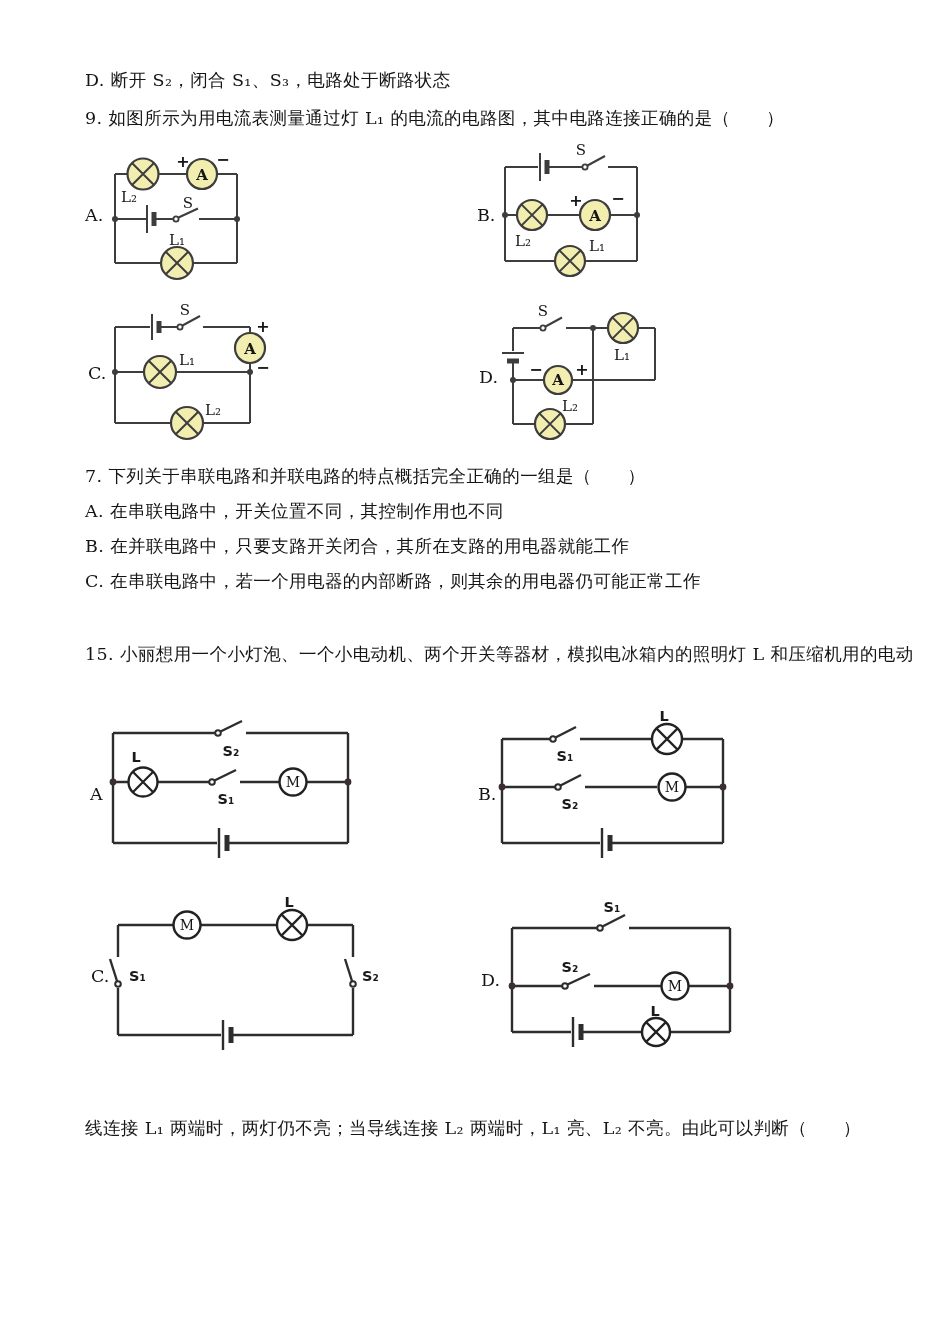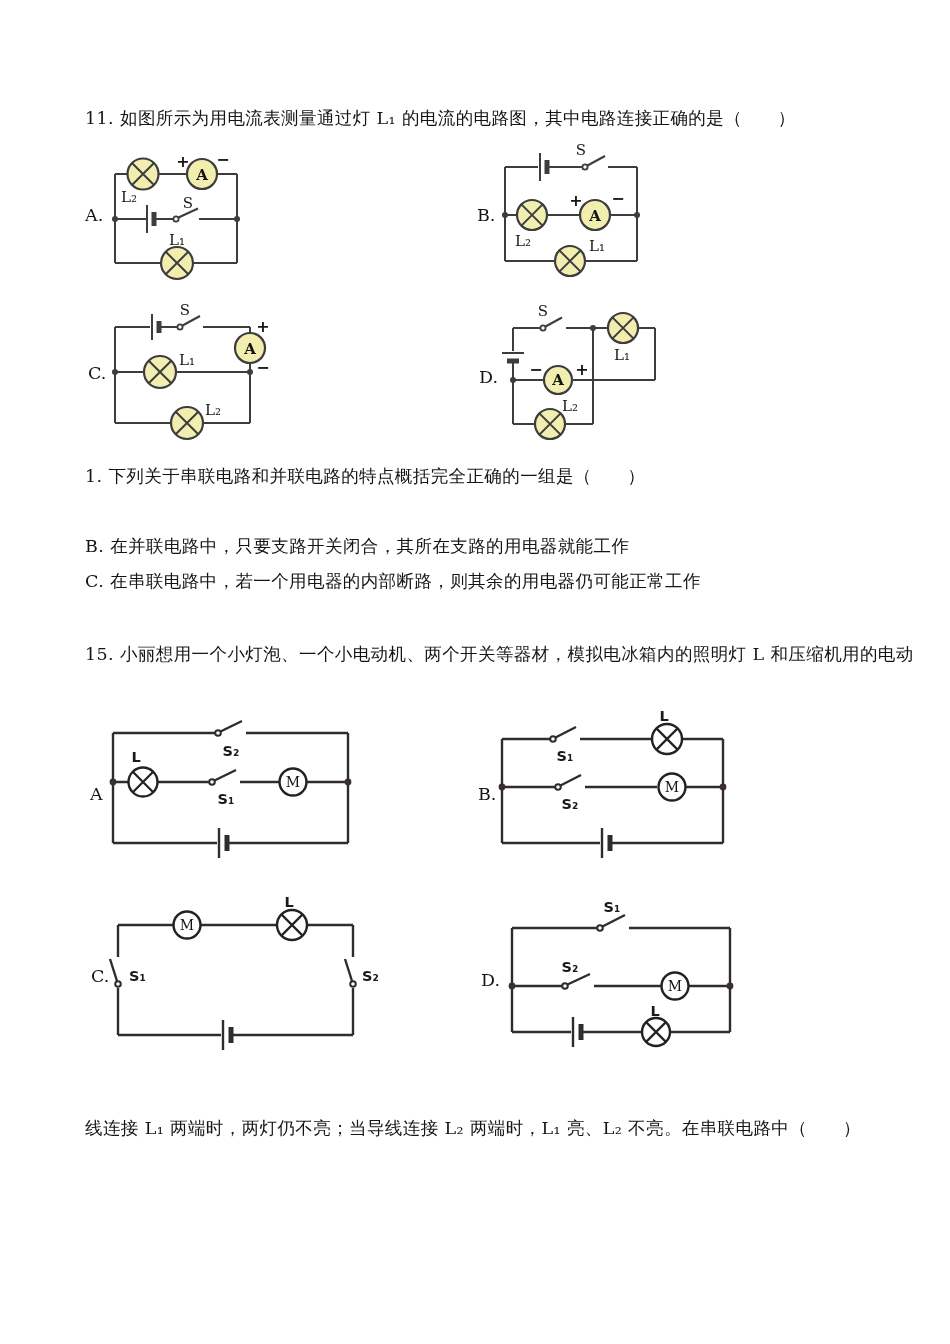--- a/index.html
+++ b/index.html
@@ -25,22 +25,23 @@
   .piv13{fill:#ffffff;stroke:#2d2d2d;stroke-width:2;}
   .lblB{font-family:"DejaVu Sans","Liberation Sans",sans-serif;font-size:14.5px;font-weight:bold;fill:#1a1a1a;text-anchor:middle;}
   .lblBs{font-family:"DejaVu Sans","Liberation Sans",sans-serif;font-size:14.5px;font-weight:bold;fill:#1a1a1a;}
   .motorT{font-family:"DejaVu Serif","Liberation Serif",serif;font-size:14px;fill:#151515;text-anchor:middle;}
 </style>
 </head>
 <body>
 
 <div class="page">
 
-
-  <div class="t" style="left:85px;top:110px">11. 如图所示为用电流表测量通过灯 L₁ 的电流的电路图，其中电路连接正确的是（　　）</div>
+  <div class="t" style="left:85px;top:72px">D. 断开 S₂，闭合 S₁、S₃，电路处于断路状态</div>
+
+  <div class="t" style="left:85px;top:110px">9. 如图所示为用电流表测量通过灯 L₁ 的电流的电路图，其中电路连接正确的是（　　）</div>
 
   <div class="optletter" style="left:85px;top:207px">A.</div>
   <div class="optletter" style="left:477px;top:207px">B.</div>
   <div class="optletter" style="left:88px;top:365px">C.</div>
   <div class="optletter" style="left:479px;top:369px">D.</div>
 
   <svg class="circ" style="left:103px;top:146px" width="150" height="140" viewBox="0 0 150 140">
     <path class="w11" d="M12,28 H134 M12,28 V117 M134,28 V117 M12,117 H134"></path>
     <path class="w11" d="M12,73 H43 M52,73 H70 M96,73 H134"></path>
     <g>
@@ -159,21 +160,22 @@
     <text class="sign" x="84" y="72">+</text>
     <g>
       <circle class="lampY" cx="52" cy="121" r="15"></circle>
       <path class="xY" d="M41.4,110.4 L62.6,131.6 M62.6,110.4 L41.4,131.6"></path>
     </g>
     <text class="lbl" x="64" y="108">L₂</text>
     <circle class="dot11" cx="95" cy="25" r="3"></circle>
     <circle class="dot11" cx="15" cy="77" r="3"></circle>
   </svg>
 
-  <div class="t" style="left:85px;top:468px">1. 下列关于串联电路和并联电路的特点概括完全正确的一组是（　　）</div>
+  <div class="t" style="left:85px;top:468px">7. 下列关于串联电路和并联电路的特点概括完全正确的一组是（　　）</div>
+  <div class="t" style="left:85px;top:503px">A. 在串联电路中，开关位置不同，其控制作用也不同</div>
   <div class="t" style="left:85px;top:573px">C. 在串联电路中，若一个用电器的内部断路，则其余的用电器仍可能正常工作</div>
   <div class="t" style="left:85px;top:538px">B. 在并联电路中，只要支路开关闭合，其所在支路的用电器就能工作</div>
 
   <div class="t" style="left:85px;top:646px">15. 小丽想用一个小灯泡、一个小电动机、两个开关等器材，模拟电冰箱内的照明灯 L 和压缩机用的电动</div>
 
   <div class="optletter" style="left:90px;top:786px">A</div>
   <div class="optletter" style="left:478px;top:786px">B.</div>
   <div class="optletter" style="left:91px;top:968px">C.</div>
   <div class="optletter" style="left:481px;top:972px">D.</div>
 
@@ -284,15 +286,15 @@
     </g>
     <g>
       <circle class="lampW" cx="161" cy="134" r="14"></circle>
       <path class="xW" d="M151.1,124.1 L170.9,143.9 M170.9,124.1 L151.1,143.9"></path>
     </g>
     <text class="lblB" x="160" y="118">L</text>
     <circle class="dot13" cx="17" cy="88" r="3.4"></circle>
     <circle class="dot13" cx="235" cy="88" r="3.4"></circle>
   </svg>
 
-  <div class="t" style="left:85px;top:1120px">线连接 L₁ 两端时，两灯仍不亮；当导线连接 L₂ 两端时，L₁ 亮、L₂ 不亮。在串联电路中（　　）</div>
+  <div class="t" style="left:85px;top:1120px">线连接 L₁ 两端时，两灯仍不亮；当导线连接 L₂ 两端时，L₁ 亮、L₂ 不亮。由此可以判断（　　）</div>
 
 </div>
 
 </body></html>

